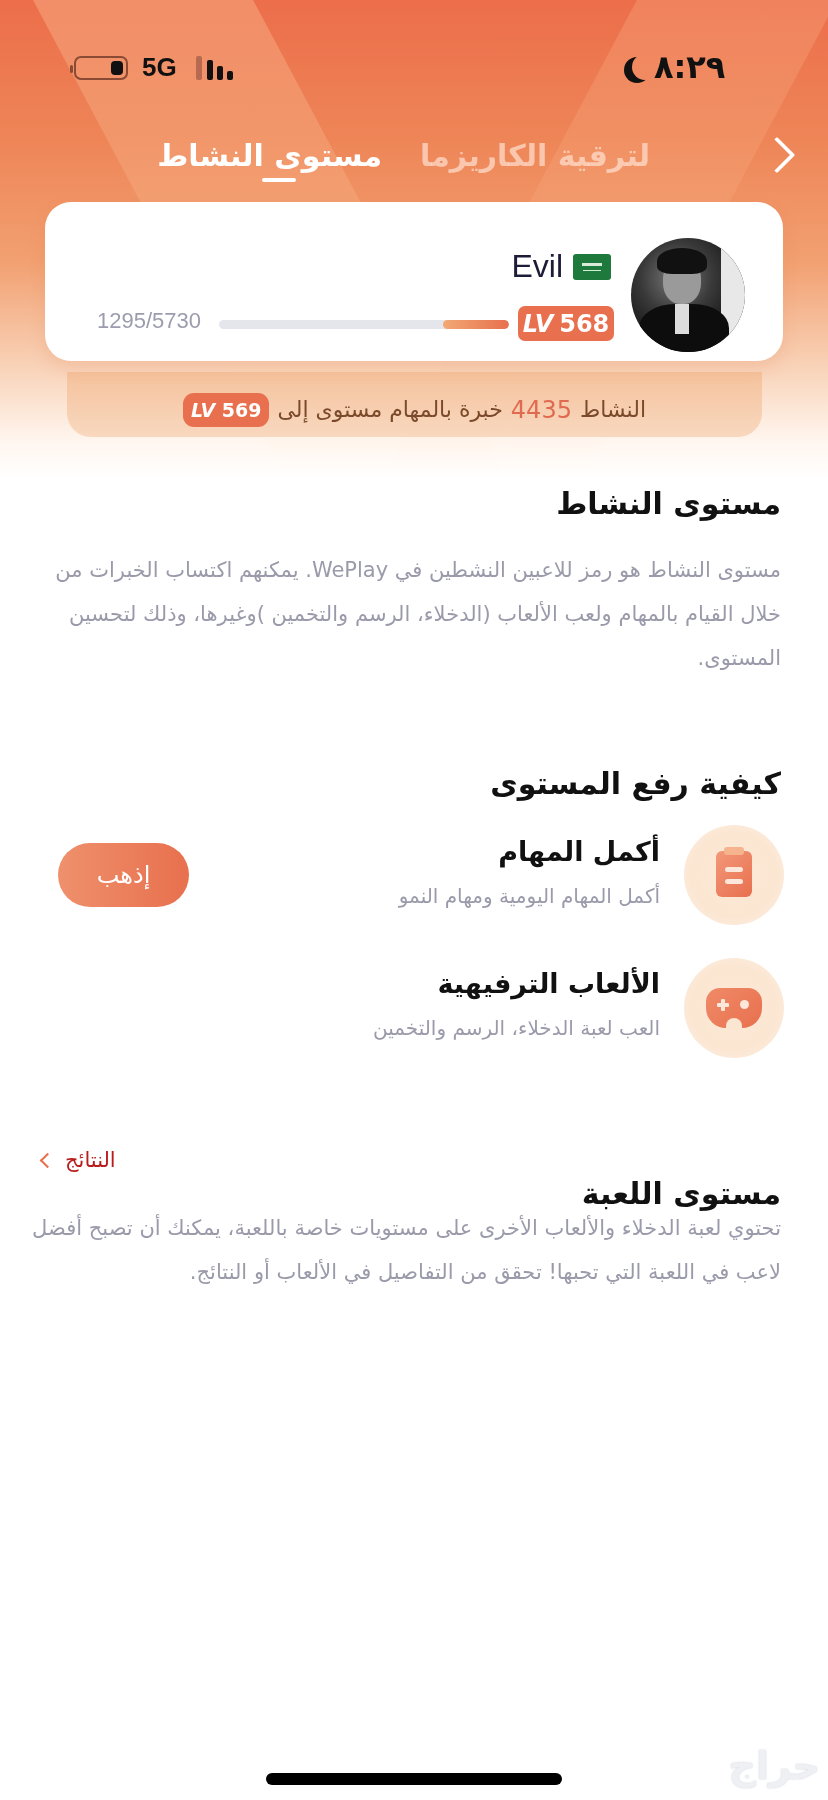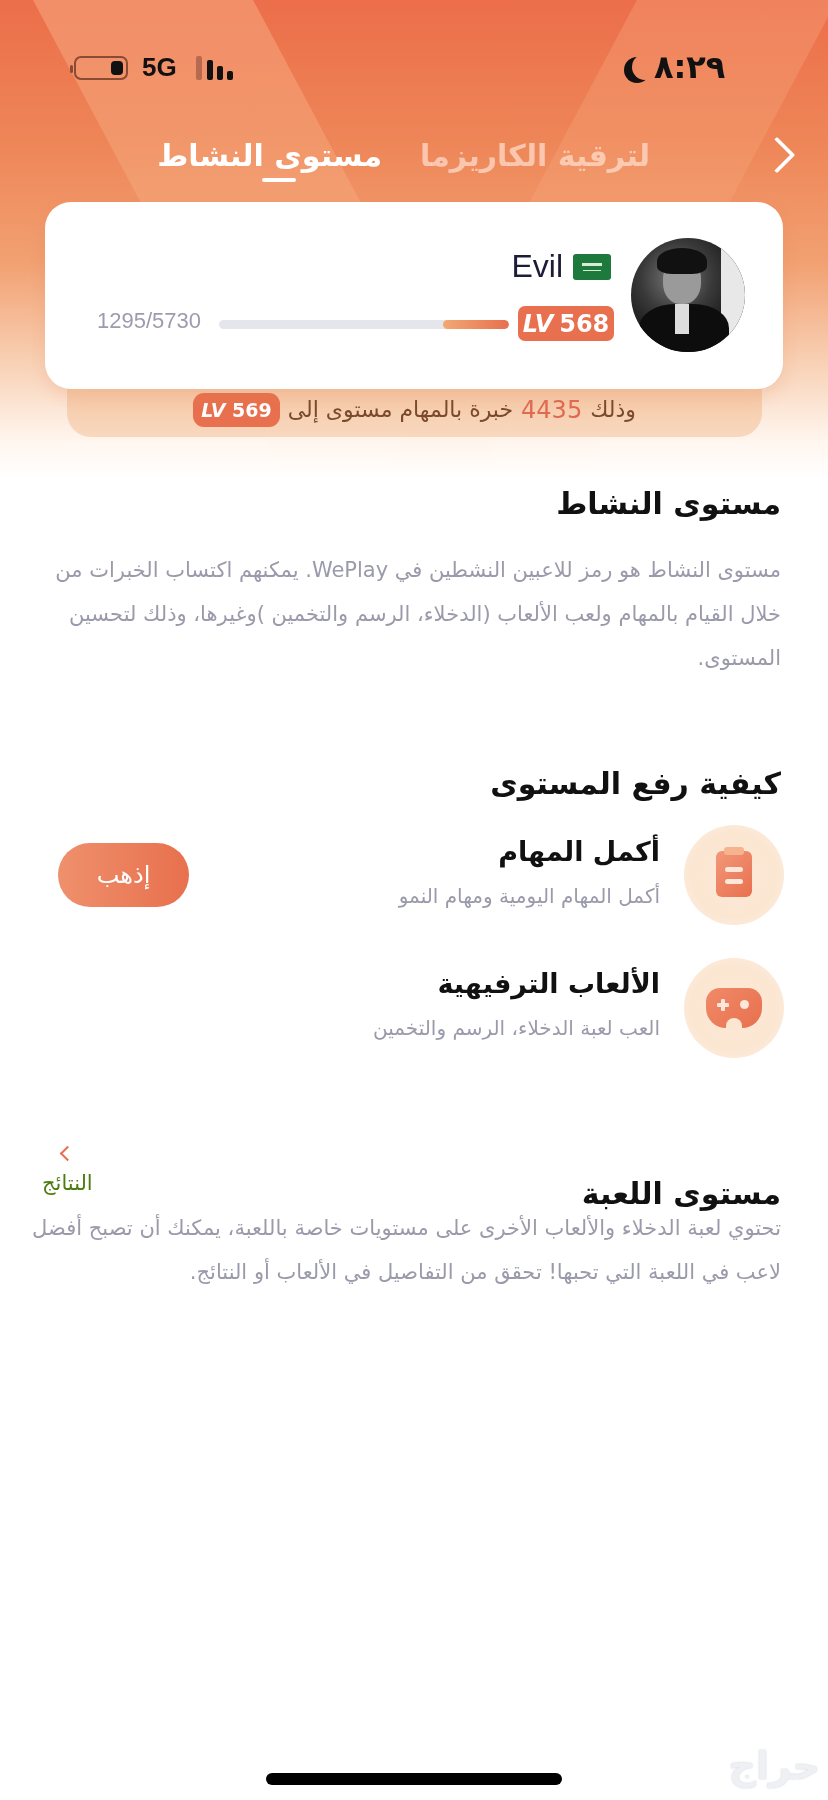--- a/index.html
+++ b/index.html
@@ -36,21 +36,21 @@
   
   .tabs { position: absolute; top: 132px; left: 0; width: 828px; height: 56px; direction: rtl; }
   .back { position: absolute; left: 764px; top: 10px; width: 26px; height: 26px; border-top: 4px solid #fff; border-left: 4px solid #fff; transform: rotate(135deg); border-radius: 2px; }
   .tab { position: absolute; top: 6px; font: bold 30px "DejaVu Sans", sans-serif; white-space: nowrap; }
   .tab.active { right: 446px; color: #ffffff; }
   .tab.inactive { right: 178px; color: rgba(255,225,210,0.7); }
   .tab-underline { position: absolute; left: 262px; top: 46px; width: 34px; height: 4px; background: #fff; border-radius: 2px; }
 
   
   .card {
-    position: absolute; left: 45px; top: 202px; width: 738px; height: 187px;
+    position: absolute; left: 45px; top: 202px; width: 738px; height: 159px;
     background: #fff; border-radius: 26px; box-shadow: 0 8px 16px rgba(220,120,80,0.18);
     z-index: 2;
   }
   .avatar {
     position: absolute; left: 586px; top: 36px; width: 114px; height: 114px; border-radius: 50%;
     background: radial-gradient(circle at 40% 35%, #7a7a7a 0%, #3a3a3a 35%, #111 70%), #222;
     overflow: hidden;
   }
   .avatar .face { position: absolute; left: 32px; top: 20px; width: 38px; height: 46px; border-radius: 45%; background: #9a9a9a; }
   .avatar .hair { position: absolute; left: 26px; top: 10px; width: 50px; height: 26px; border-radius: 50% 50% 30% 30%; background: #111; }
@@ -96,21 +96,21 @@
   .pad .plus { position: absolute; left: 11px; top: 11px; width: 12px; height: 12px; }
   .pad .plus::before, .pad .plus::after { content: ""; position: absolute; background: #fde6da; border-radius: 1px; }
   .pad .plus::before { left: 4px; top: 0; width: 4px; height: 12px; }
   .pad .plus::after { left: 0; top: 4px; width: 12px; height: 4px; }
   .pad .dot { position: absolute; left: 34px; top: 12px; width: 9px; height: 9px; border-radius: 50%; background: #fde6da; }
 
   .way-title { position: absolute; right: 168px; font: bold 27px "DejaVu Sans", sans-serif; color: #111; white-space: nowrap; }
   .way-sub { position: absolute; right: 168px; font: 20px "DejaVu Sans", sans-serif; color: #9a9aaa; white-space: nowrap; }
   .go-btn { position: absolute; left: 58px; width: 131px; height: 64px; border-radius: 32px; background: linear-gradient(90deg, #ef906c, #e8704e); color: #fff; font: 24px "DejaVu Sans", sans-serif; display: flex; align-items: center; justify-content: center; border: none; }
 
-  .results-link { position: absolute; left: 42px; top: 1148px; display: flex; align-items: center; gap: 12px; color: #4d7c0f; font: 21px "DejaVu Sans", sans-serif; direction: ltr; flex-direction: column; }
+  .results-link { position: absolute; left: 42px; top: 1148px; display: flex; align-items: center; gap: 12px; color: #b91c1c; font: 21px "DejaVu Sans", sans-serif; direction: ltr; }
   .chev-left { width: 11px; height: 11px; border-left: 2.5px solid #e8704e; border-bottom: 2.5px solid #e8704e; transform: rotate(45deg); }
 
   .home-ind { position: absolute; left: 266px; top: 1773px; width: 296px; height: 12px; border-radius: 6px; background: #000; }
   .watermark { position: absolute; left: 602px; top: 1744px; width: 218px; height: 46px; font: bold 38px "DejaVu Sans", sans-serif; color: #eef0f4; text-shadow: 0 0 2px #c8ccd4; direction: rtl; }
 </style>
 </head>
 <body>
 
 <div class="hero">
   <div class="beam1"></div>
@@ -158,21 +158,21 @@
     <span class="lv">LV</span>
     <span>568</span>
   </div>
   <div class="bar-track">
     <div class="bar-fill" id="barFill" style="width: 22.6%;"></div>
   </div>
   <div class="xp-text">1295/5730</div>
 </div>
 
 <div class="banner">
-  <span>وذلك</span>
+  <span>النشاط</span>
   <span class="num">4435</span>
   <span>خبرة بالمهام  مستوى إلى</span>
   <span class="badge">
     <span class="lv">LV</span>
     <span>569</span>
   </span>
 </div>
 
 <div class="section" style="top:0;">
   <div class="h2" style="top:486px;">مستوى النشاط</div>

